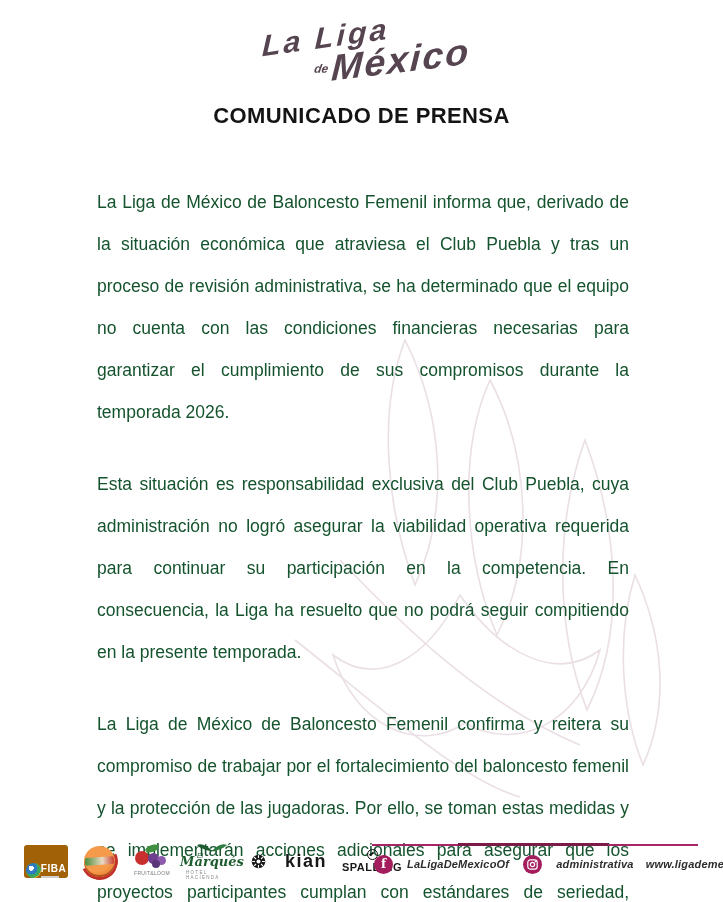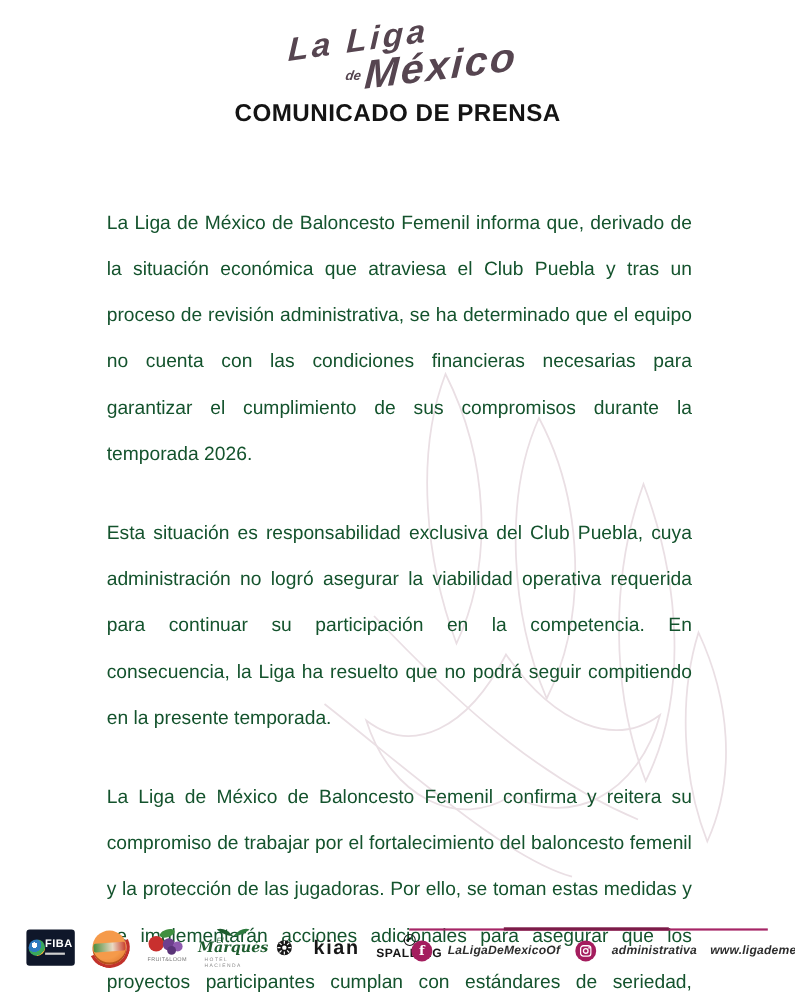--- a/index.html
+++ b/index.html
@@ -31,21 +31,21 @@
     margin:0 4px 7px 0;transform:skewX(-10deg);
   }
   .logo-line2{
     font-weight:bold;font-style:italic;
     font-size:37px;letter-spacing:2px;
     transform:skewX(-10deg) rotate(-6deg);
   }
 
   
   .title{
-    position:absolute;top:90px;left:0;width:100%;
+    position:absolute;top:103px;left:0;width:100%;
     text-align:center;
     font-size:22px;font-weight:bold;letter-spacing:0.4px;
     color:#141414;
   }
 
   
   .watermark{position:absolute;left:255px;top:325px;pointer-events:none;}
 
   
   .content{
@@ -54,22 +54,22 @@
     text-align:justify;color:#14532d;
   }
   .content p{margin:0 0 30px 0;}
 
   
   .sponsors{
     position:absolute;left:24px;top:841px;height:40px;
     display:flex;align-items:center;gap:13px;
   }
   .fiba{
-    width:44px;height:33px;background:#0f172a;border-radius:3px;
-    display:flex;align-items:center;justify-content:center;gap:0;
+    width:44px;height:33px;background:#a16207;border-radius:3px;
+    display:flex;align-items:flex-end;justify-content:center;gap:0;
   }
   .fiba-globe{
     width:15px;height:15px;border-radius:50%;
     background:radial-gradient(circle at 35% 35%, #ffffff 0 18%, #2e7bbf 19% 45%, #3aa85c 46% 70%, #e8b23a 71% 100%);
   }
   .fiba-right{display:flex;flex-direction:column;align-items:flex-start;}
   .fiba-word{color:#ffffff;font-size:10px;font-weight:bold;letter-spacing:0.5px;line-height:10px;}
   .fiba-sub{width:18px;height:2px;background:#cfcfcf;margin-top:2px;}
 
   .ademeba{position:relative;width:37px;height:37px;}

